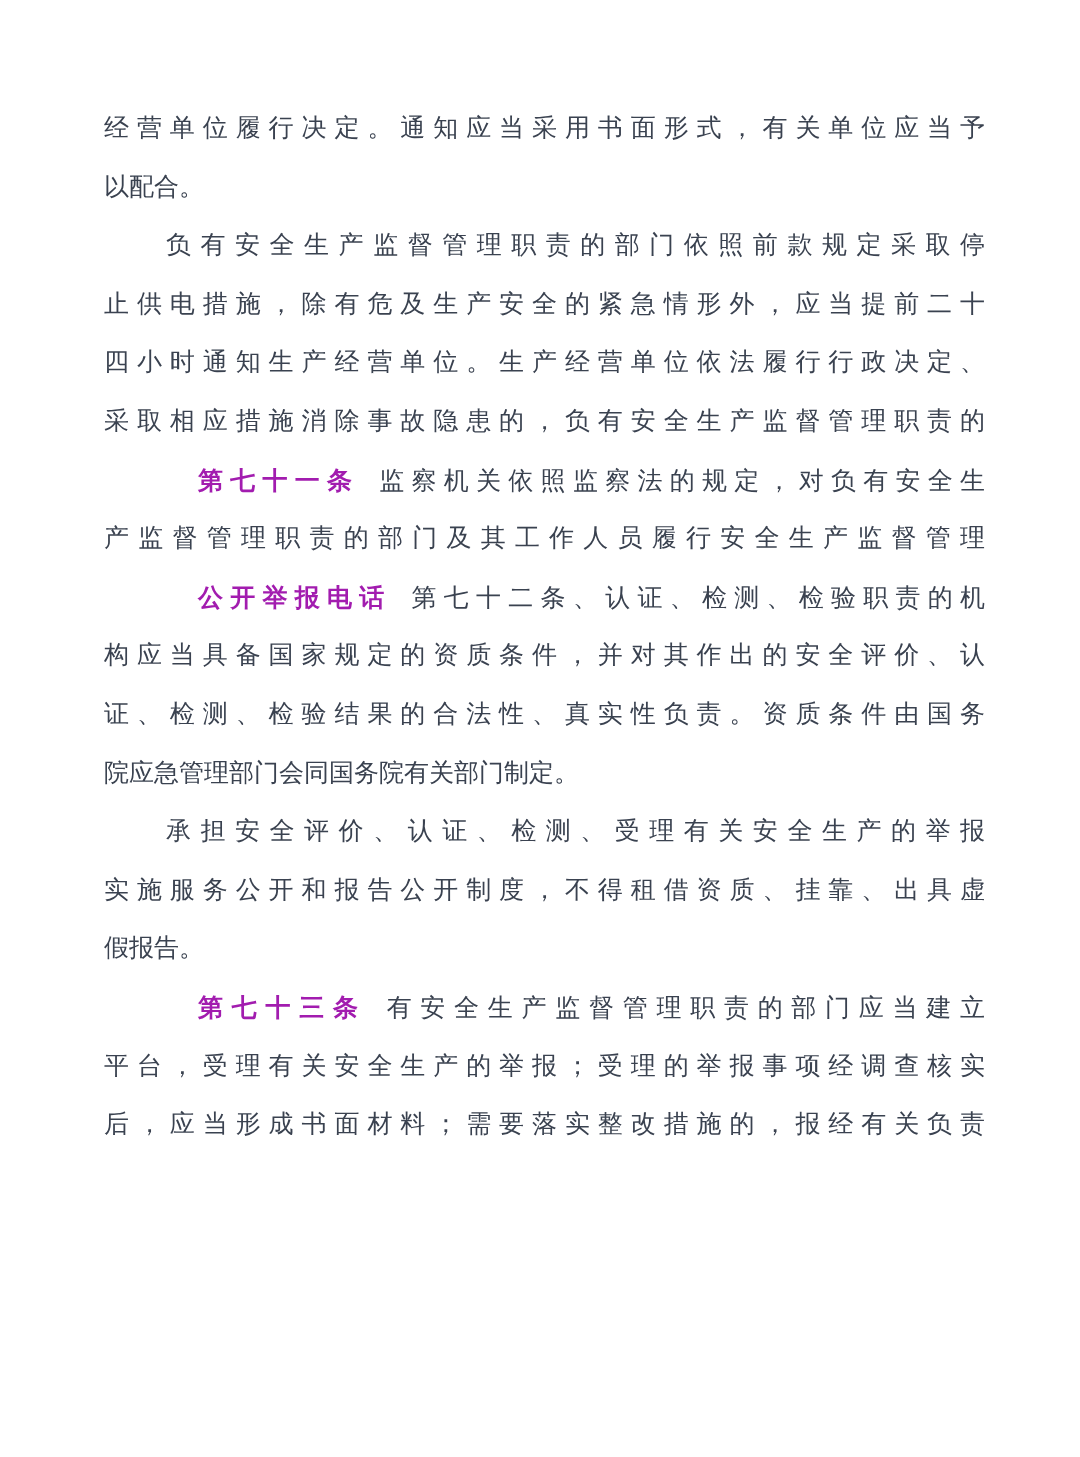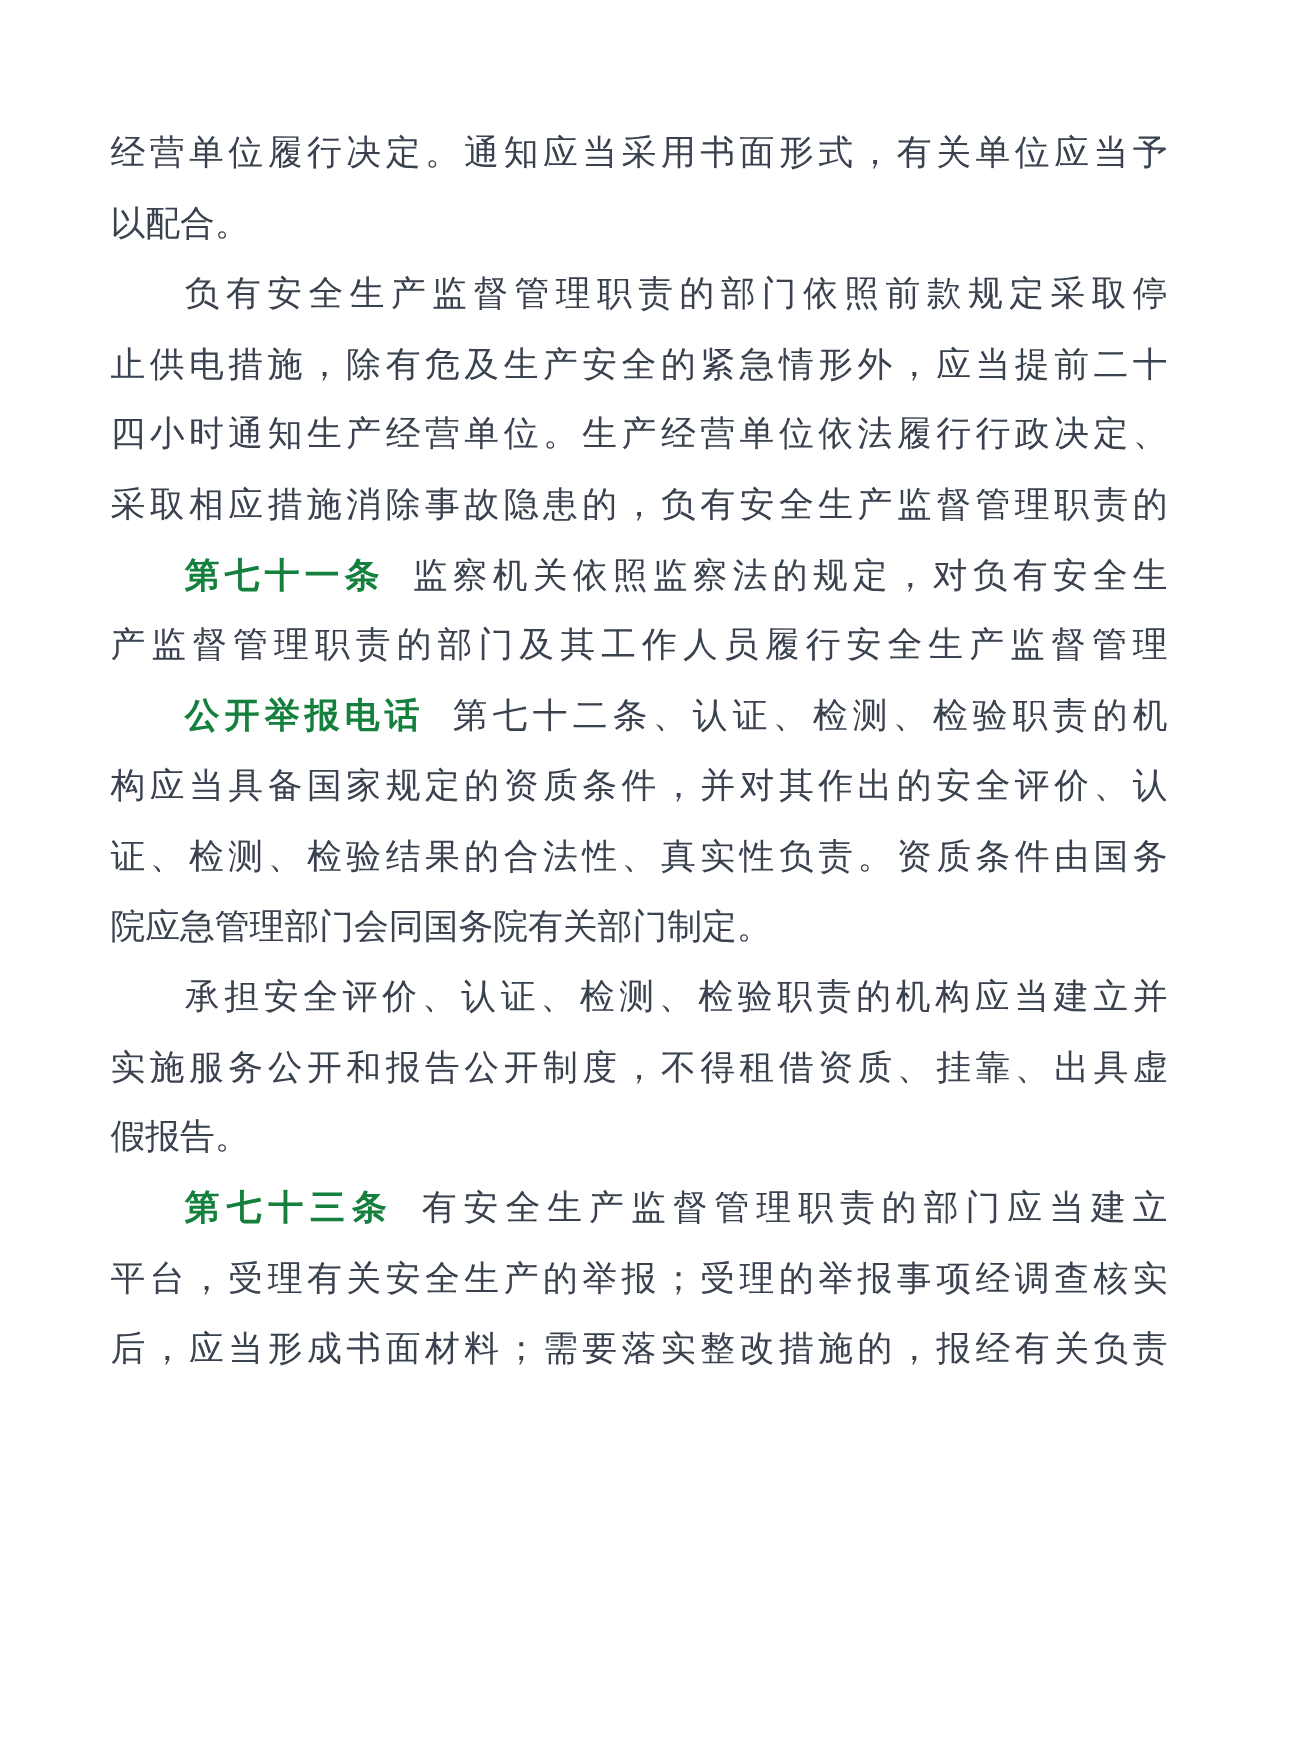--- a/index.html
+++ b/index.html
@@ -7,39 +7,40 @@
   .page {
     position: relative;
     width: 1080px;
     height: 1457px;
     background: #ffffff;
     overflow: hidden;
     font-family: "Liberation Serif", "DejaVu Serif", serif;
   }
   .doc {
     position: absolute;
-    left: 92px;
+    left: 104px;
     top: 99px;
     width: 881px;
     color: #3a4250;
-    font-size: 29px;
+    font-size: 25px;
     line-height: 58.6px;
   }
   .line {
     height: 58.6px;
     text-align: justify;
     overflow: hidden;
   }
   .fill { text-align-last: justify; }
   .indent { text-indent: 62px; }
   .art {
     font-family: "Liberation Sans", "DejaVu Sans", sans-serif;
     font-weight: 700;
-    color: #15803d;
+    color: #a21caf;
     margin-right: 0.8em;
+    margin-left: 32px;
   }
 </style>
 </head>
 <body>
 
 <div class="page">
   <div class="doc">
 
     <div class="line fill"><span>经营单位履行决定。通知应当采用书面形式，有关单位应当予</span></div>
     <div class="line"><span>以配合。</span></div>
@@ -48,21 +49,21 @@
     <div class="line fill"><span>四小时通知生产经营单位。生产经营单位依法履行行政决定、</span></div>
     <div class="line fill"><span>采取相应措施消除事故隐患的，负有安全生产监督管理职责的</span></div>
 
     <div class="line fill indent"><span class="art">第七十一条</span><span>监察机关依照监察法的规定，对负有安全生</span></div>
     <div class="line fill"><span>产监督管理职责的部门及其工作人员履行安全生产监督管理</span></div>
 
     <div class="line fill indent"><span class="art">公开举报电话</span><span>第七十二条、认证、检测、检验职责的机</span></div>
     <div class="line fill"><span>构应当具备国家规定的资质条件，并对其作出的安全评价、认</span></div>
     <div class="line fill"><span>证、检测、检验结果的合法性、真实性负责。资质条件由国务</span></div>
     <div class="line"><span>院应急管理部门会同国务院有关部门制定。</span></div>
-    <div class="line fill indent"><span>承担安全评价、认证、检测、检验职责的机构应当建立并</span></div>
+    <div class="line fill indent"><span>承担安全评价、认证、检测、受理有关安全生产的举报</span></div>
     <div class="line fill"><span>实施服务公开和报告公开制度，不得租借资质、挂靠、出具虚</span></div>
     <div class="line"><span>假报告。</span></div>
 
     <div class="line fill indent"><span class="art">第七十三条</span><span>有安全生产监督管理职责的部门应当建立</span></div>
     <div class="line fill"><span>平台，受理有关安全生产的举报；受理的举报事项经调查核实</span></div>
     <div class="line fill"><span>后，应当形成书面材料；需要落实整改措施的，报经有关负责</span></div>
 
   </div>
 </div>
 

